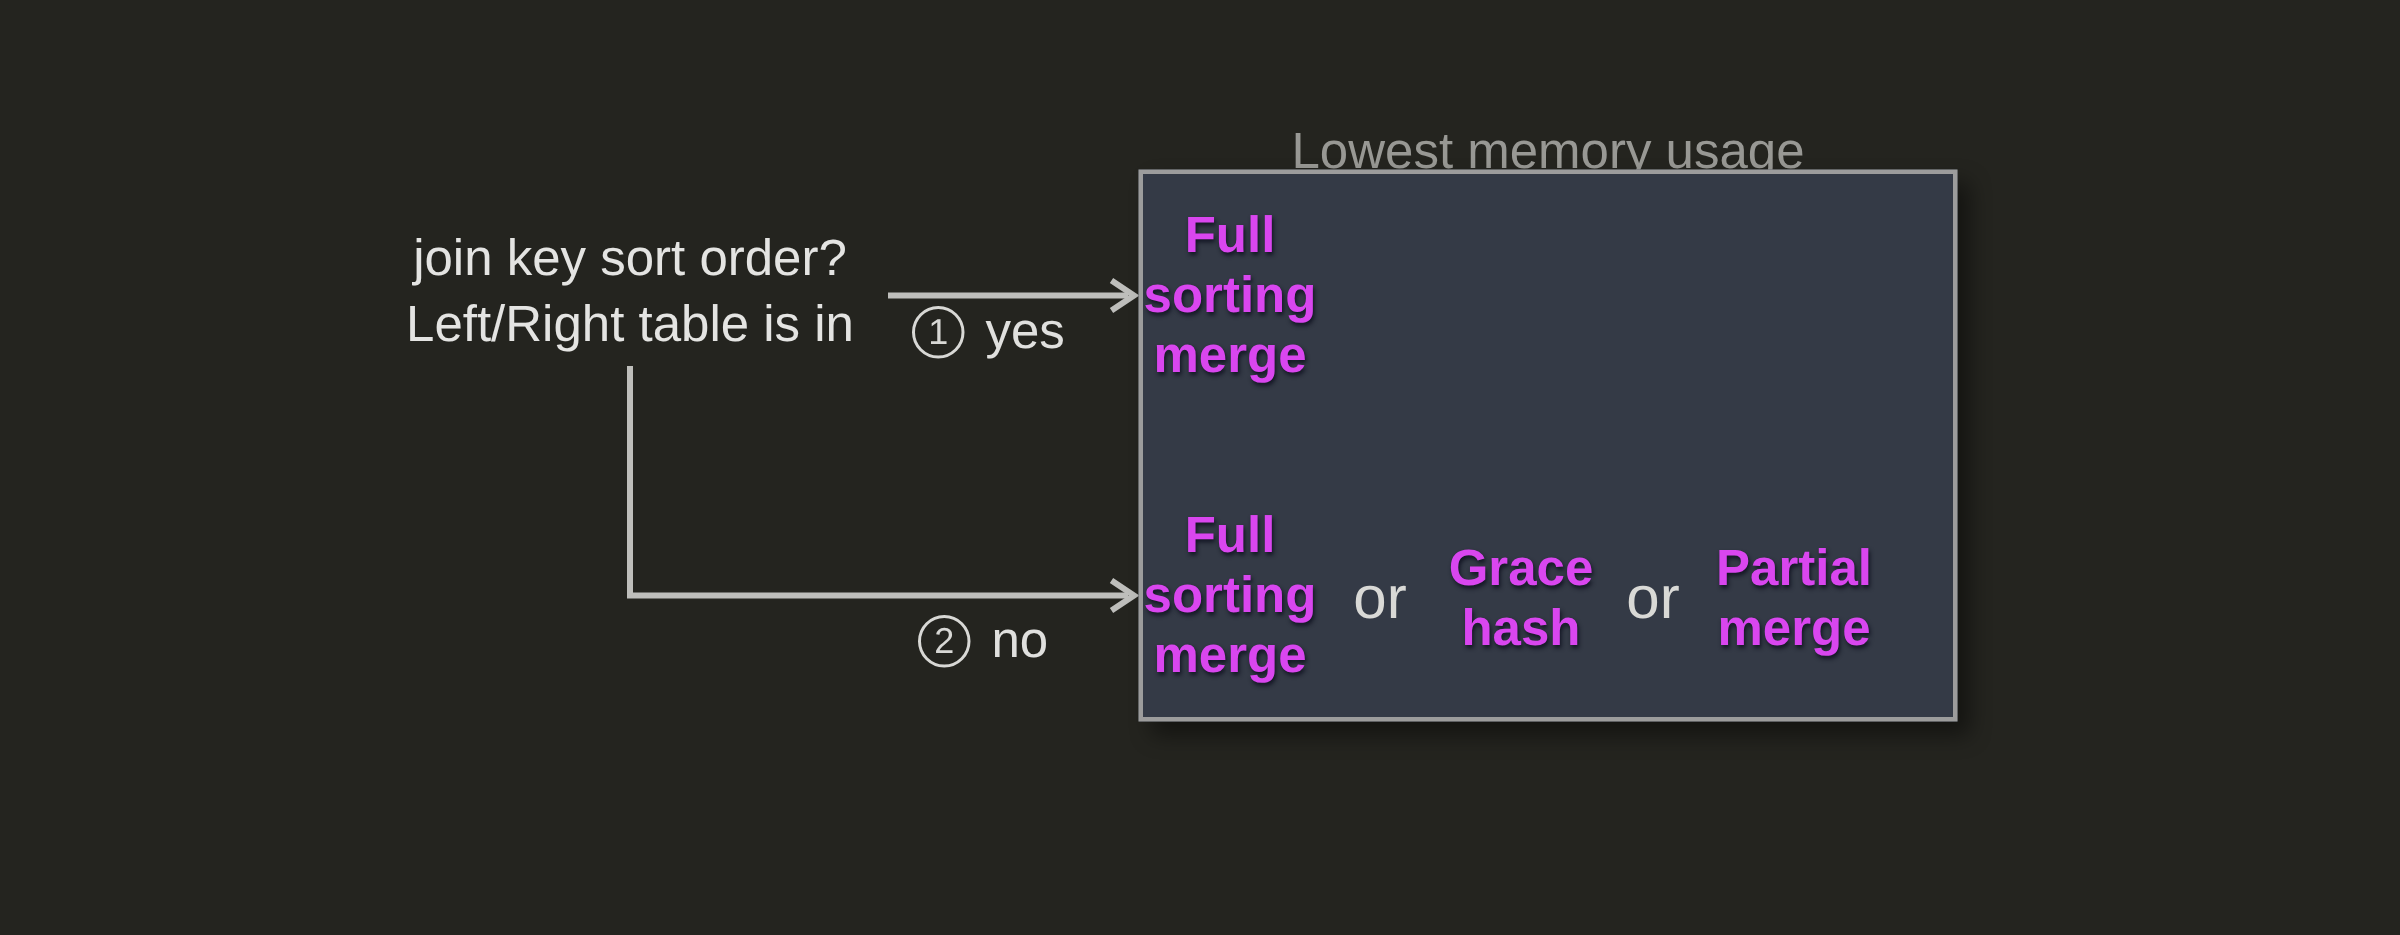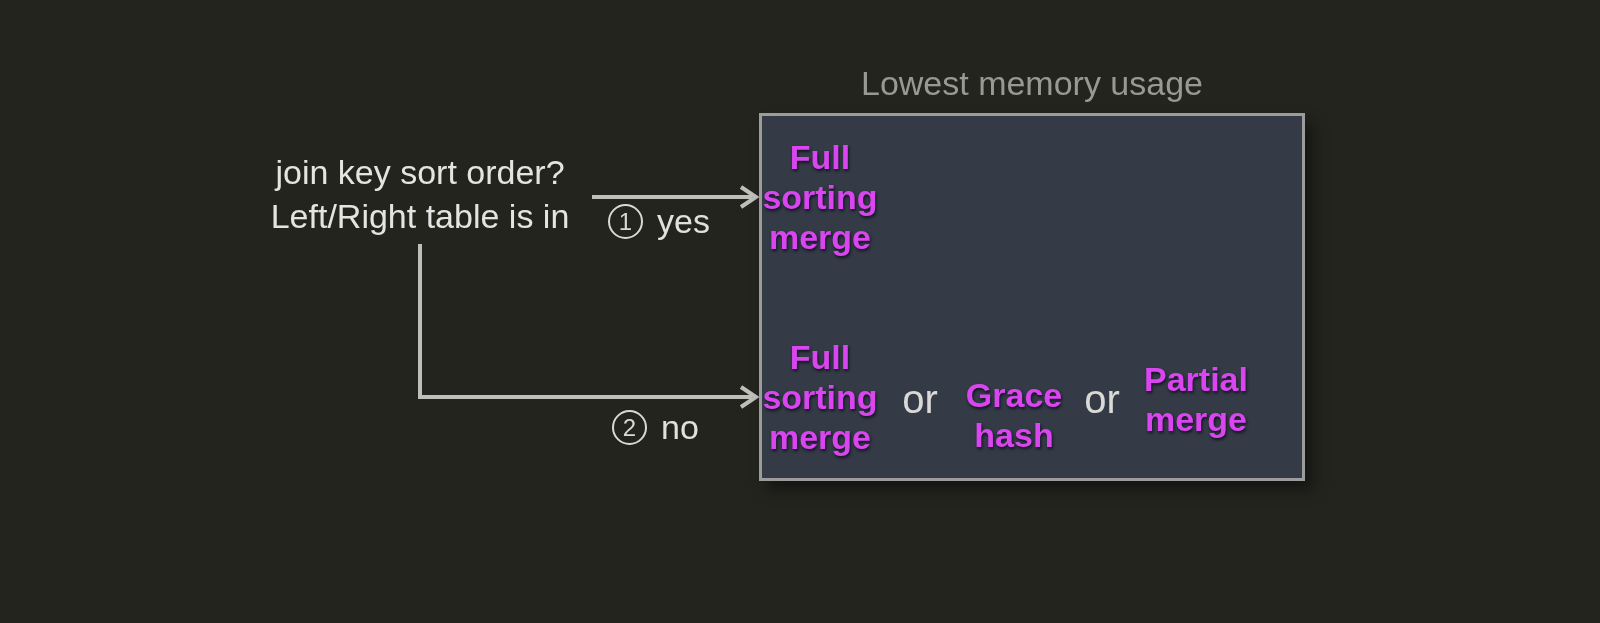--- a/index.html
+++ b/index.html
@@ -54,20 +54,21 @@
     flex: 0 0 auto;
   }
   .mem-label {
     position: absolute;
     left: 759px;
     width: 546px;
     text-align: center;
     color: #989894;
     font-size: 34px;
     line-height: 38px;
+    margin-top: 18px;
   }
   .mem-label.top { top: 64px; }
   .mem-label.bottom { top: 487px; }
   .algo-box {
     position: absolute;
     left: 759px; top: 113px;
     width: 540px; height: 362px;
     background: #343a46;
     border: 3px solid #9c9c9c;
     box-shadow: 8px 9px 14px rgba(0,0,0,0.45);
@@ -76,21 +77,21 @@
     position: absolute;
     text-align: center;
     color: #d946ef;
     font-size: 34px;
     font-weight: 700;
     line-height: 40px;
     text-shadow: 1px 2px 3px rgba(12,14,28,0.85);
   }
   .algo.top-full    { left: 755px; top: 137px; width: 130px; }
   .algo.bottom-full { left: 755px; top: 337px; width: 130px; }
-  .algo.grace       { left: 953px; top: 359px; width: 122px; margin-top: 16px; }
+  .algo.grace       { left: 953px; top: 359px; width: 122px; }
   .algo.partial     { left: 1129px; top: 359px; width: 134px; }
   .or-sep {
     position: absolute;
     top: 379px;
     width: 60px;
     text-align: center;
     color: #d9d9d6;
     font-size: 40px;
     line-height: 40px;
     font-weight: 400;

